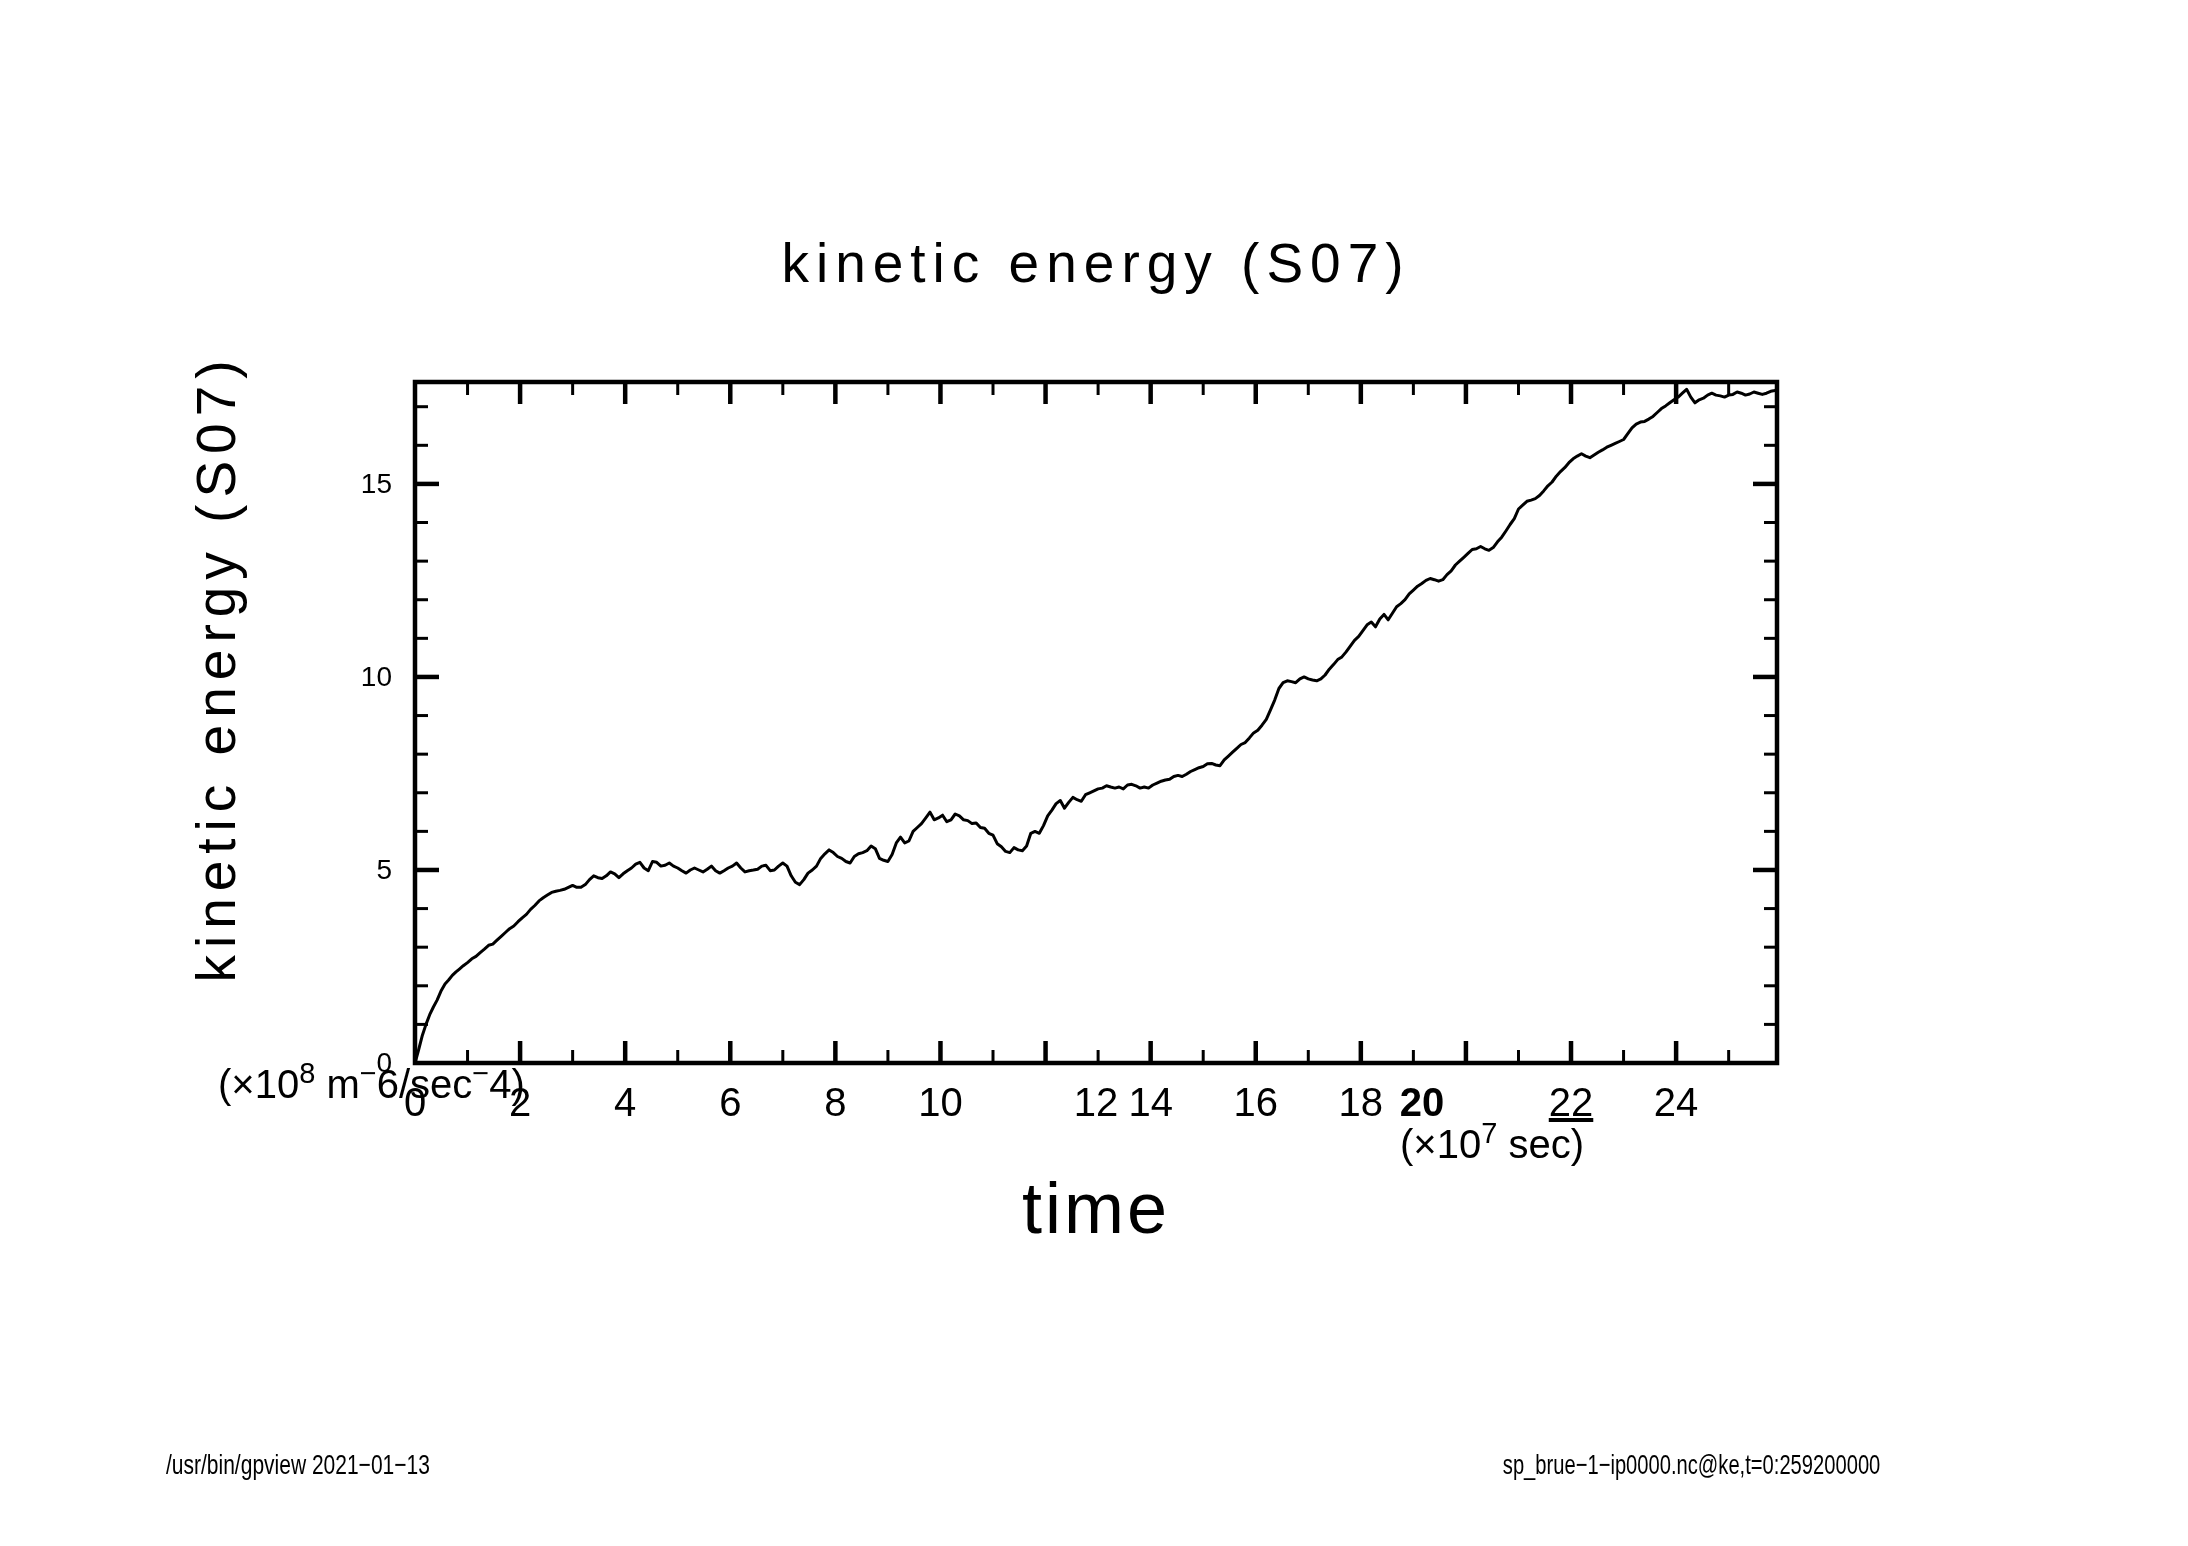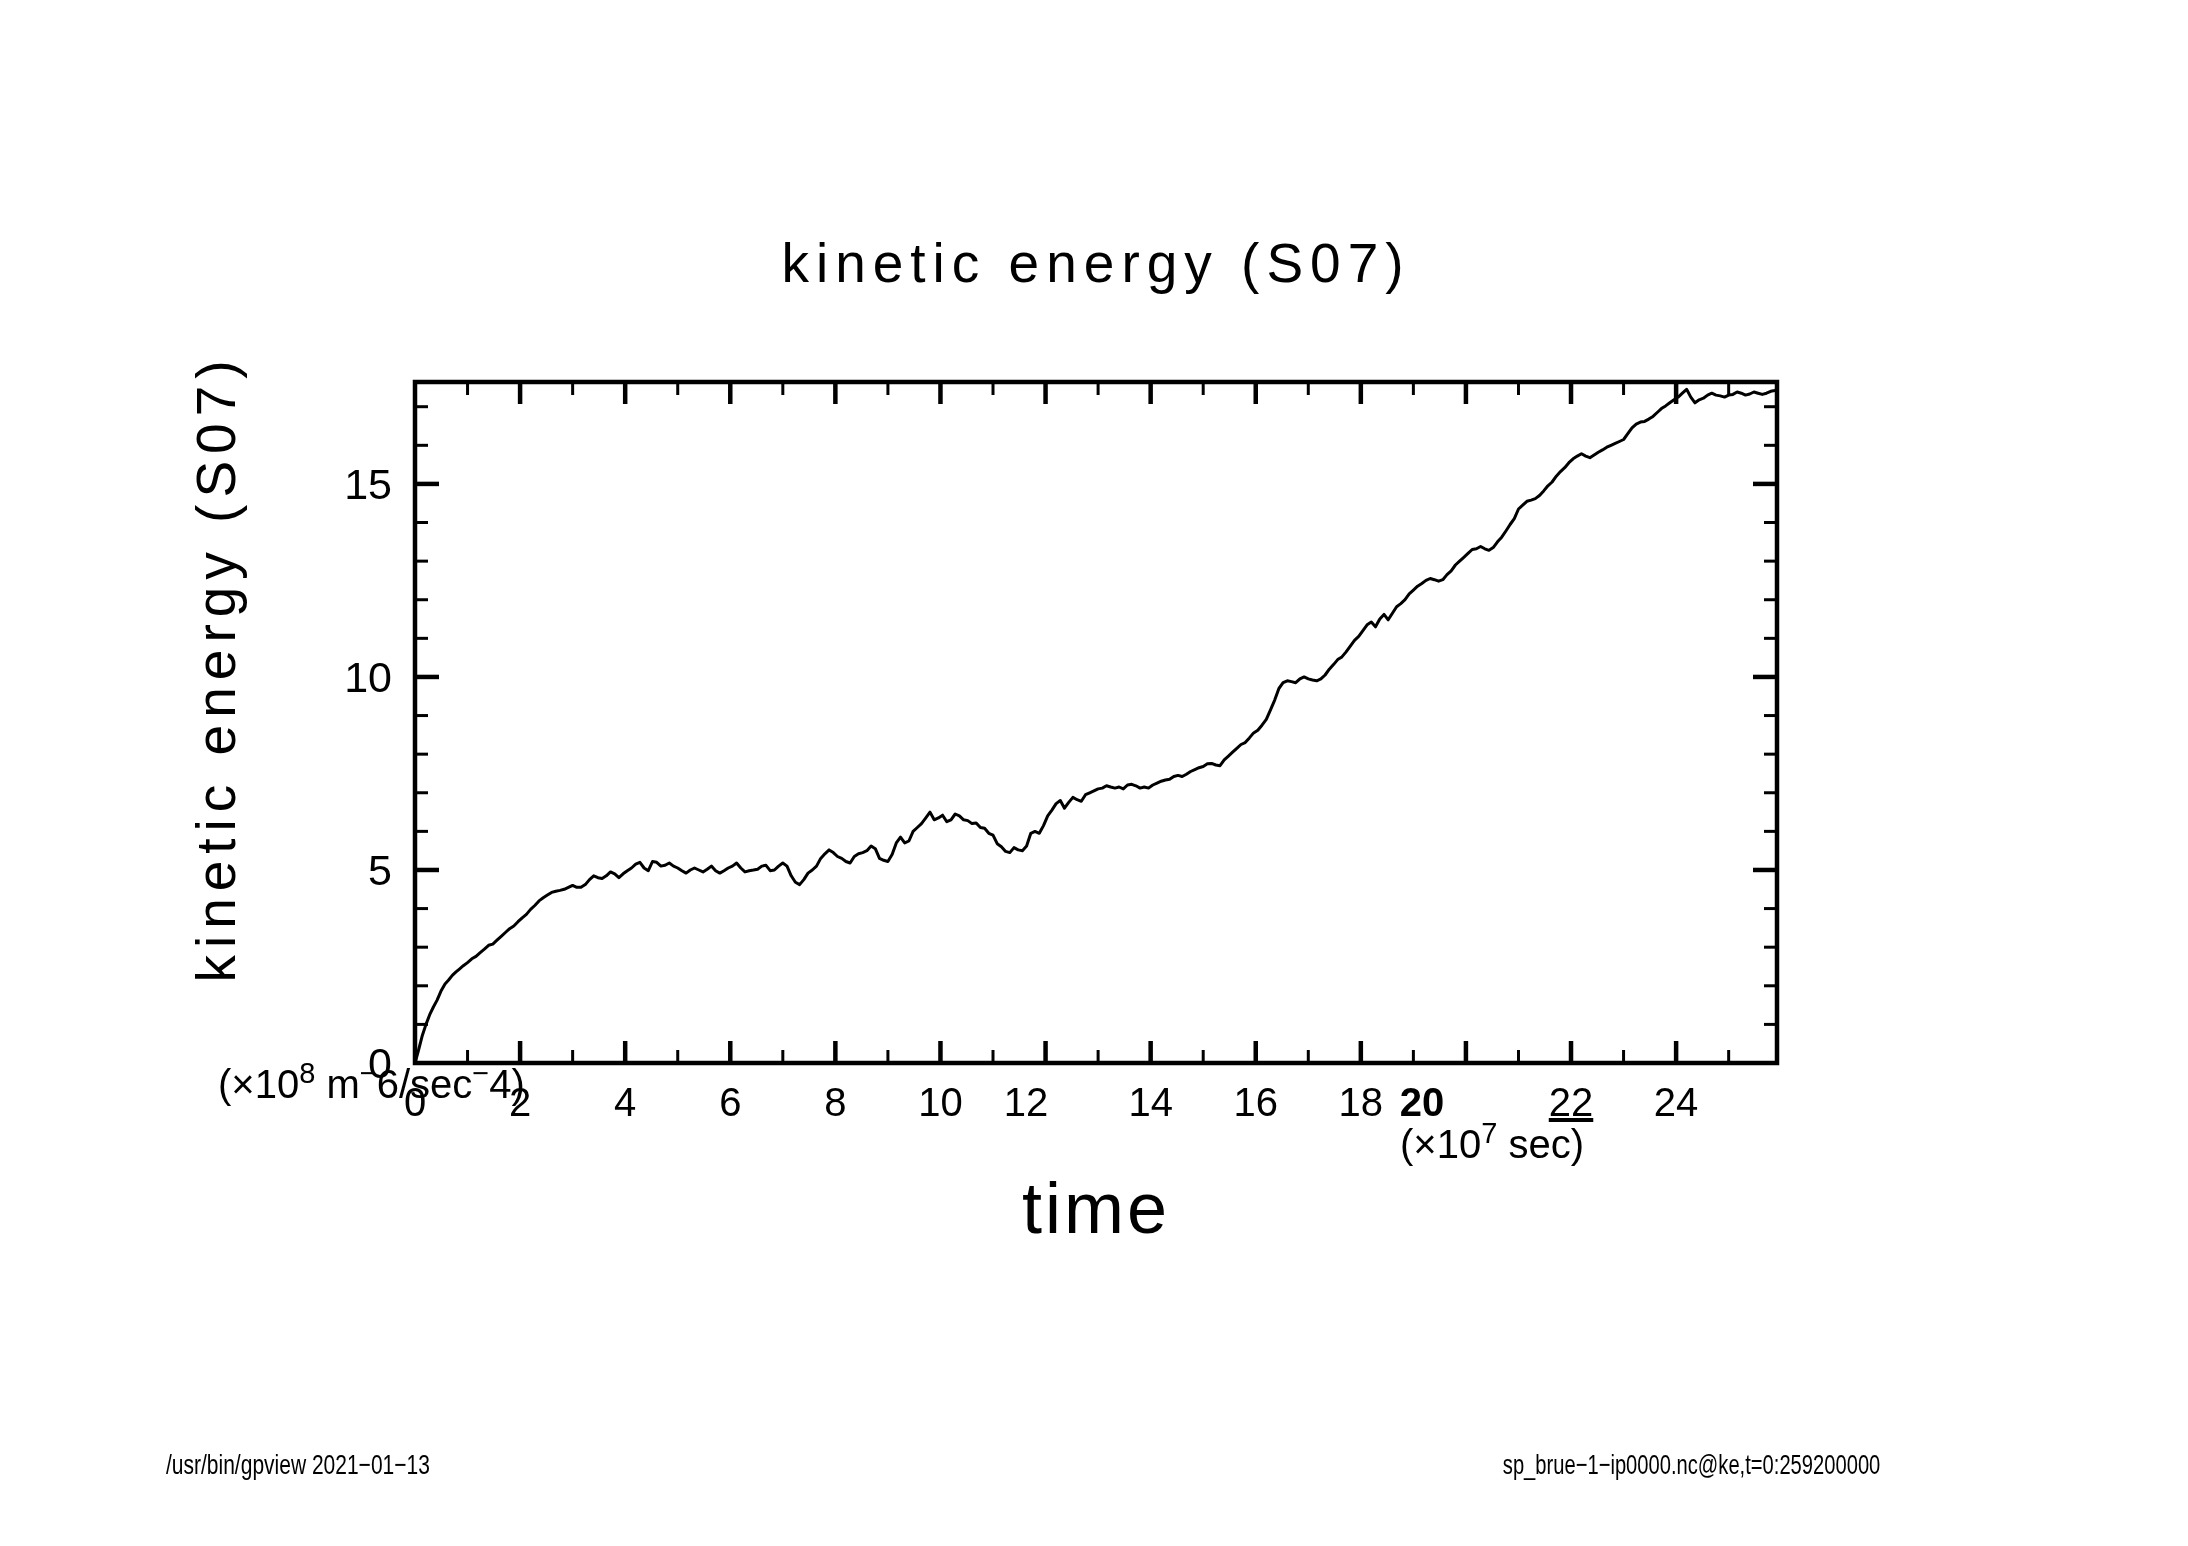--- a/index.html
+++ b/index.html
@@ -14,21 +14,21 @@
           transform:rotate(-90deg);transform-origin:50% 50%;}
   .xlabel{left:593px;top:1178px;width:1006px;text-align:center;
           font-size:72px;letter-spacing:3px;line-height:60px;}
   .xunit{left:1400px;top:1120px;width:402px;
          font-size:40px;line-height:48px;}
   .yunit{left:218px;top:1060px;font-size:40px;line-height:48px;white-space:nowrap;}
   sup.u{font-size:29px;vertical-align:15px;line-height:0;}
   .xtick{position:absolute;top:1080px;width:140px;margin-left:-70px;
          text-align:center;font-size:40px;line-height:44px;}
   .ytick{position:absolute;left:192px;width:200px;text-align:right;
-         font-size:43px;line-height:54px;height:54px;}
+         font-size:28px;line-height:54px;height:54px;}
   .footer{font-size:28px;line-height:34px;white-space:nowrap;}
   .footer-left{left:166px;top:1448px;transform:scaleX(0.75);transform-origin:left center;}
   .footer-right{right:308px;top:1448px;transform:scaleX(0.72);transform-origin:right center;text-align:right;}
 </style>
 </head>
 <body>
 
 <svg id="plot-svg" width="2188" height="1546" viewBox="0 0 2188 1546">
     <rect x="415" y="382" width="1362" height="681" fill="none" stroke="#000000" stroke-width="4.5"></rect>
     <line x1="467.5462962962963" y1="1063" x2="467.5462962962963" y2="1050" stroke="#000000" stroke-width="3"></line>
@@ -128,21 +128,21 @@
 
 <div class="abs yunit"><span>(×10</span><sup class="u">8</sup><span> m</span><sup class="u">−</sup><span>6/sec</span><sup class="u">−</sup><span>4)</span></div>
 
 <div id="tick-labels">
     <div class="xtick" style="left: 415px;">0</div>
     <div class="xtick" style="left: 520.093px;">2</div>
     <div class="xtick" style="left: 625.185px;">4</div>
     <div class="xtick" style="left: 730.278px;">6</div>
     <div class="xtick" style="left: 835.37px;">8</div>
     <div class="xtick" style="left: 940.463px;">10</div>
-    <div class="xtick" style="left: 1026px;">12</div>
+    <div class="xtick" style="left: 1096px;">12</div>
     <div class="xtick" style="left: 1150.65px; text-align: center;">14</div>
     <div class="xtick" style="left: 1255.74px;">16</div>
     <div class="xtick" style="left: 1360.83px;">18</div>
     <div class="xtick" style="left: 1422px; font-weight: bold;">20</div>
     <div class="xtick" style="left: 1571.02px; text-decoration: underline;">22</div>
     <div class="xtick" style="left: 1676.11px;">24</div>
     <div class="ytick" style="top: 1036px;">0</div>
     <div class="ytick" style="top: 842.973px;">5</div>
     <div class="ytick" style="top: 649.946px;">10</div>
     <div class="ytick" style="top: 456.918px;">15</div>

